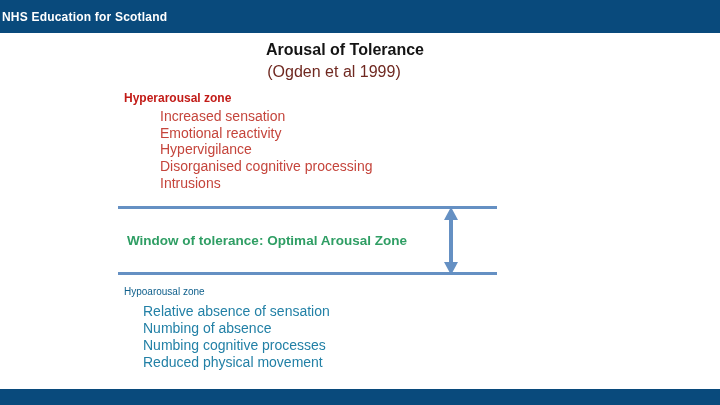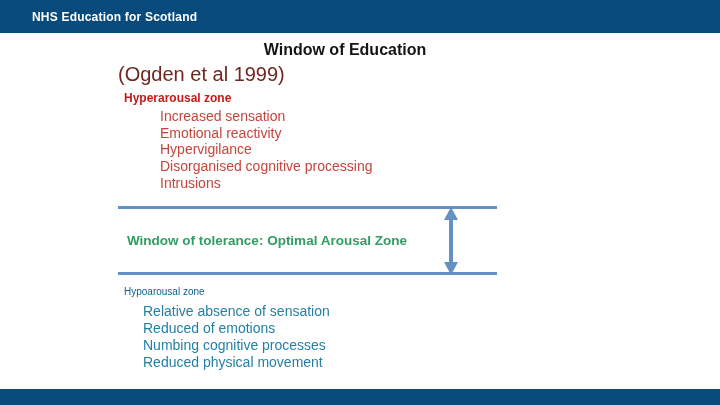--- a/index.html
+++ b/index.html
@@ -23,21 +23,21 @@
     font-family: "Liberation Sans", sans-serif;
   }
   .topbar {
     position: absolute;
     top: 0; left: 0; right: 0;
     height: 33px;
     background: var(--navy);
     color: #ffffff;
     display: flex;
     align-items: center;
-    padding-left: 32px;
+    padding-left: 2px;
     box-sizing: border-box;
     font-weight: bold;
     font-size: 12px;
     letter-spacing: 0.2px;
   }
   .bottombar {
     position: absolute;
     left: 0; right: 0; bottom: 0;
     height: 16px;
     background: var(--navy);
@@ -45,22 +45,23 @@
   .title {
     position: absolute;
     top: 41px; left: 120px; width: 450px;
     text-align: center;
     font-size: 16px;
     font-weight: bold;
     color: var(--title);
   }
   .subtitle {
     position: absolute;
-    top: 63px; left: 118px; width: 450px;
-    font-size: 20px;
+    top: 63px; left: 109px; width: 450px;
+    text-align: center;
+    font-size: 16px;
     color: var(--subtitle);
   }
   .hyper-heading {
     position: absolute;
     top: 91px; left: 124px;
     font-size: 12px;
     font-weight: bold;
     color: var(--red-heading);
   }
   .hyper-list {
@@ -108,21 +109,21 @@
 </style>
 </head>
 <body>
 
 <div class="slide">
 
   <div class="topbar">
     <span>NHS Education for Scotland</span>
   </div>
 
-  <div class="title">Window of Education</div>
+  <div class="title">Arousal of Tolerance</div>
   <div class="subtitle">(Ogden et al 1999)</div>
 
   <div class="hyper-heading">Hyperarousal zone</div>
   <div class="hyper-list">
     <div>Increased sensation</div>
     <div>Emotional reactivity</div>
     <div>Hypervigilance</div>
     <div>Disorganised cognitive processing</div>
     <div>Intrusions</div>
   </div>
@@ -133,20 +134,20 @@
 
   <svg class="arrow" viewBox="0 0 22 68" xmlns="http://www.w3.org/2000/svg">
     <line x1="11" y1="8" x2="11" y2="60" stroke="var(--steel)" stroke-width="4"></line>
     <polygon points="11,0 4,13 18,13" fill="var(--steel)"></polygon>
     <polygon points="11,68 4,55 18,55" fill="var(--steel)"></polygon>
   </svg>
 
   <div class="hypo-heading">Hypoarousal zone</div>
   <div class="hypo-list">
     <div>Relative absence of sensation</div>
-    <div>Reduced of emotions</div>
+    <div>Numbing of absence</div>
     <div>Numbing cognitive processes</div>
     <div>Reduced physical movement</div>
   </div>
 
   <div class="bottombar"></div>
 
 </div>
 
 </body></html>

